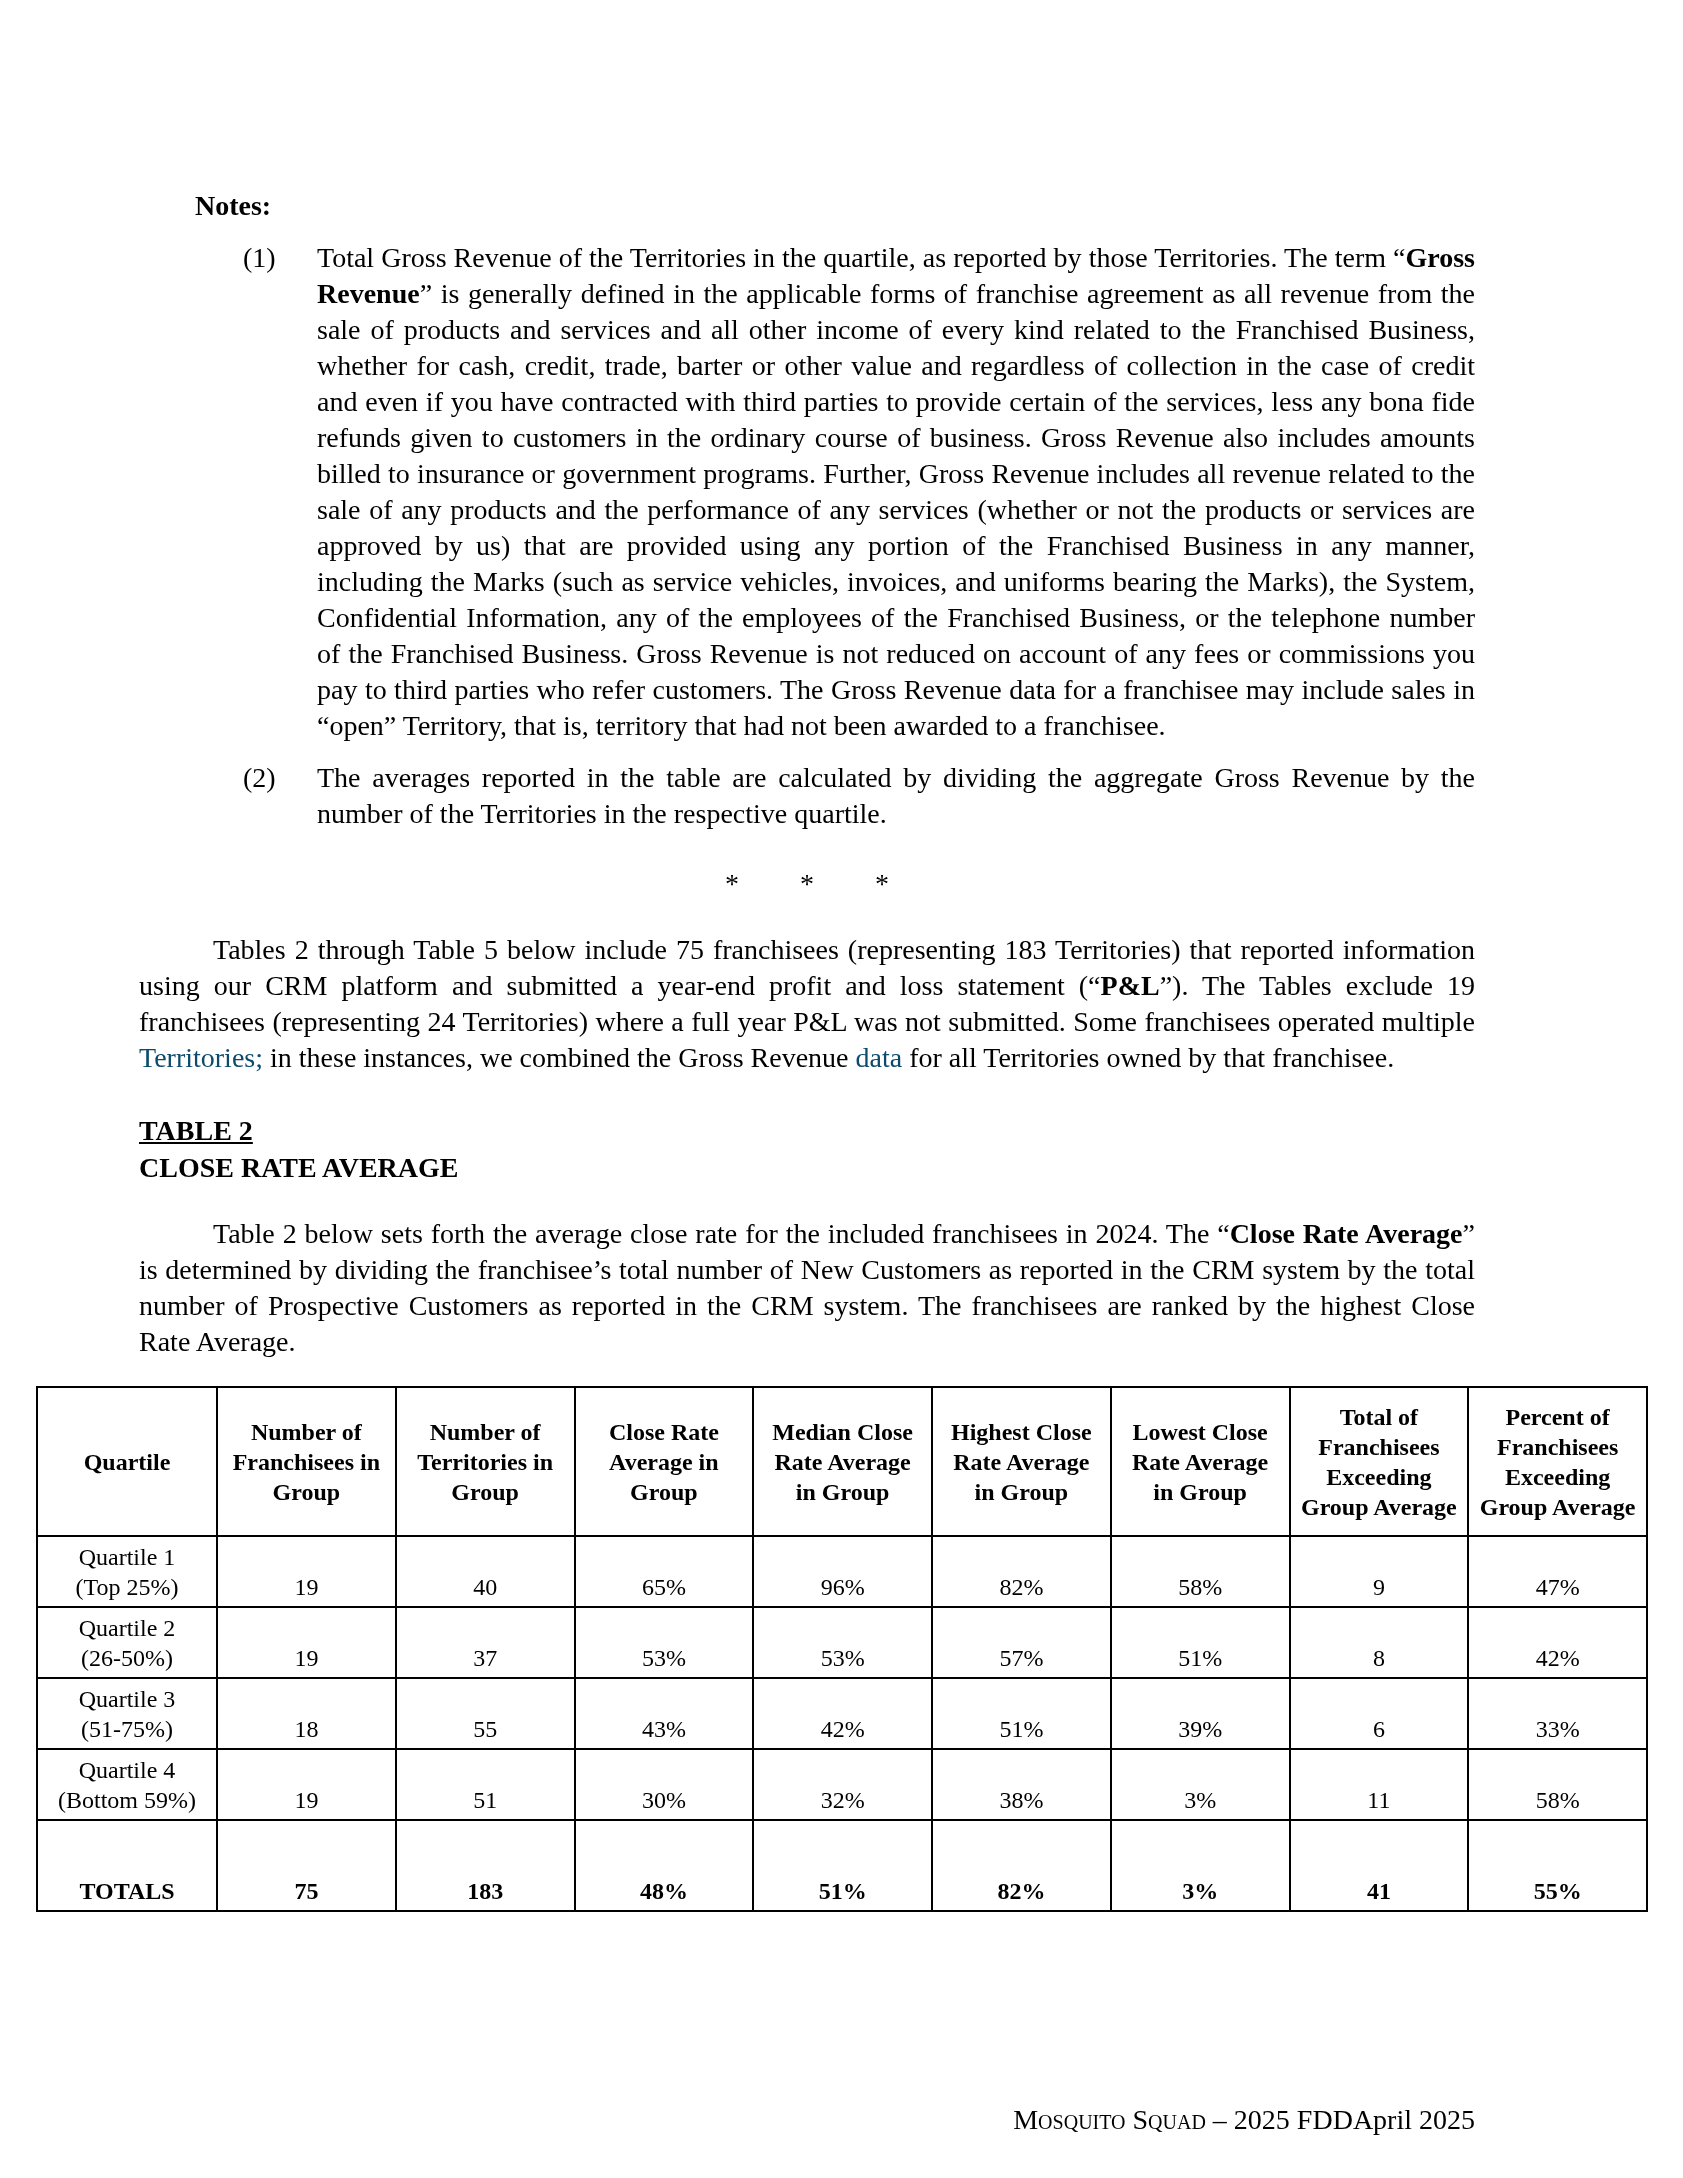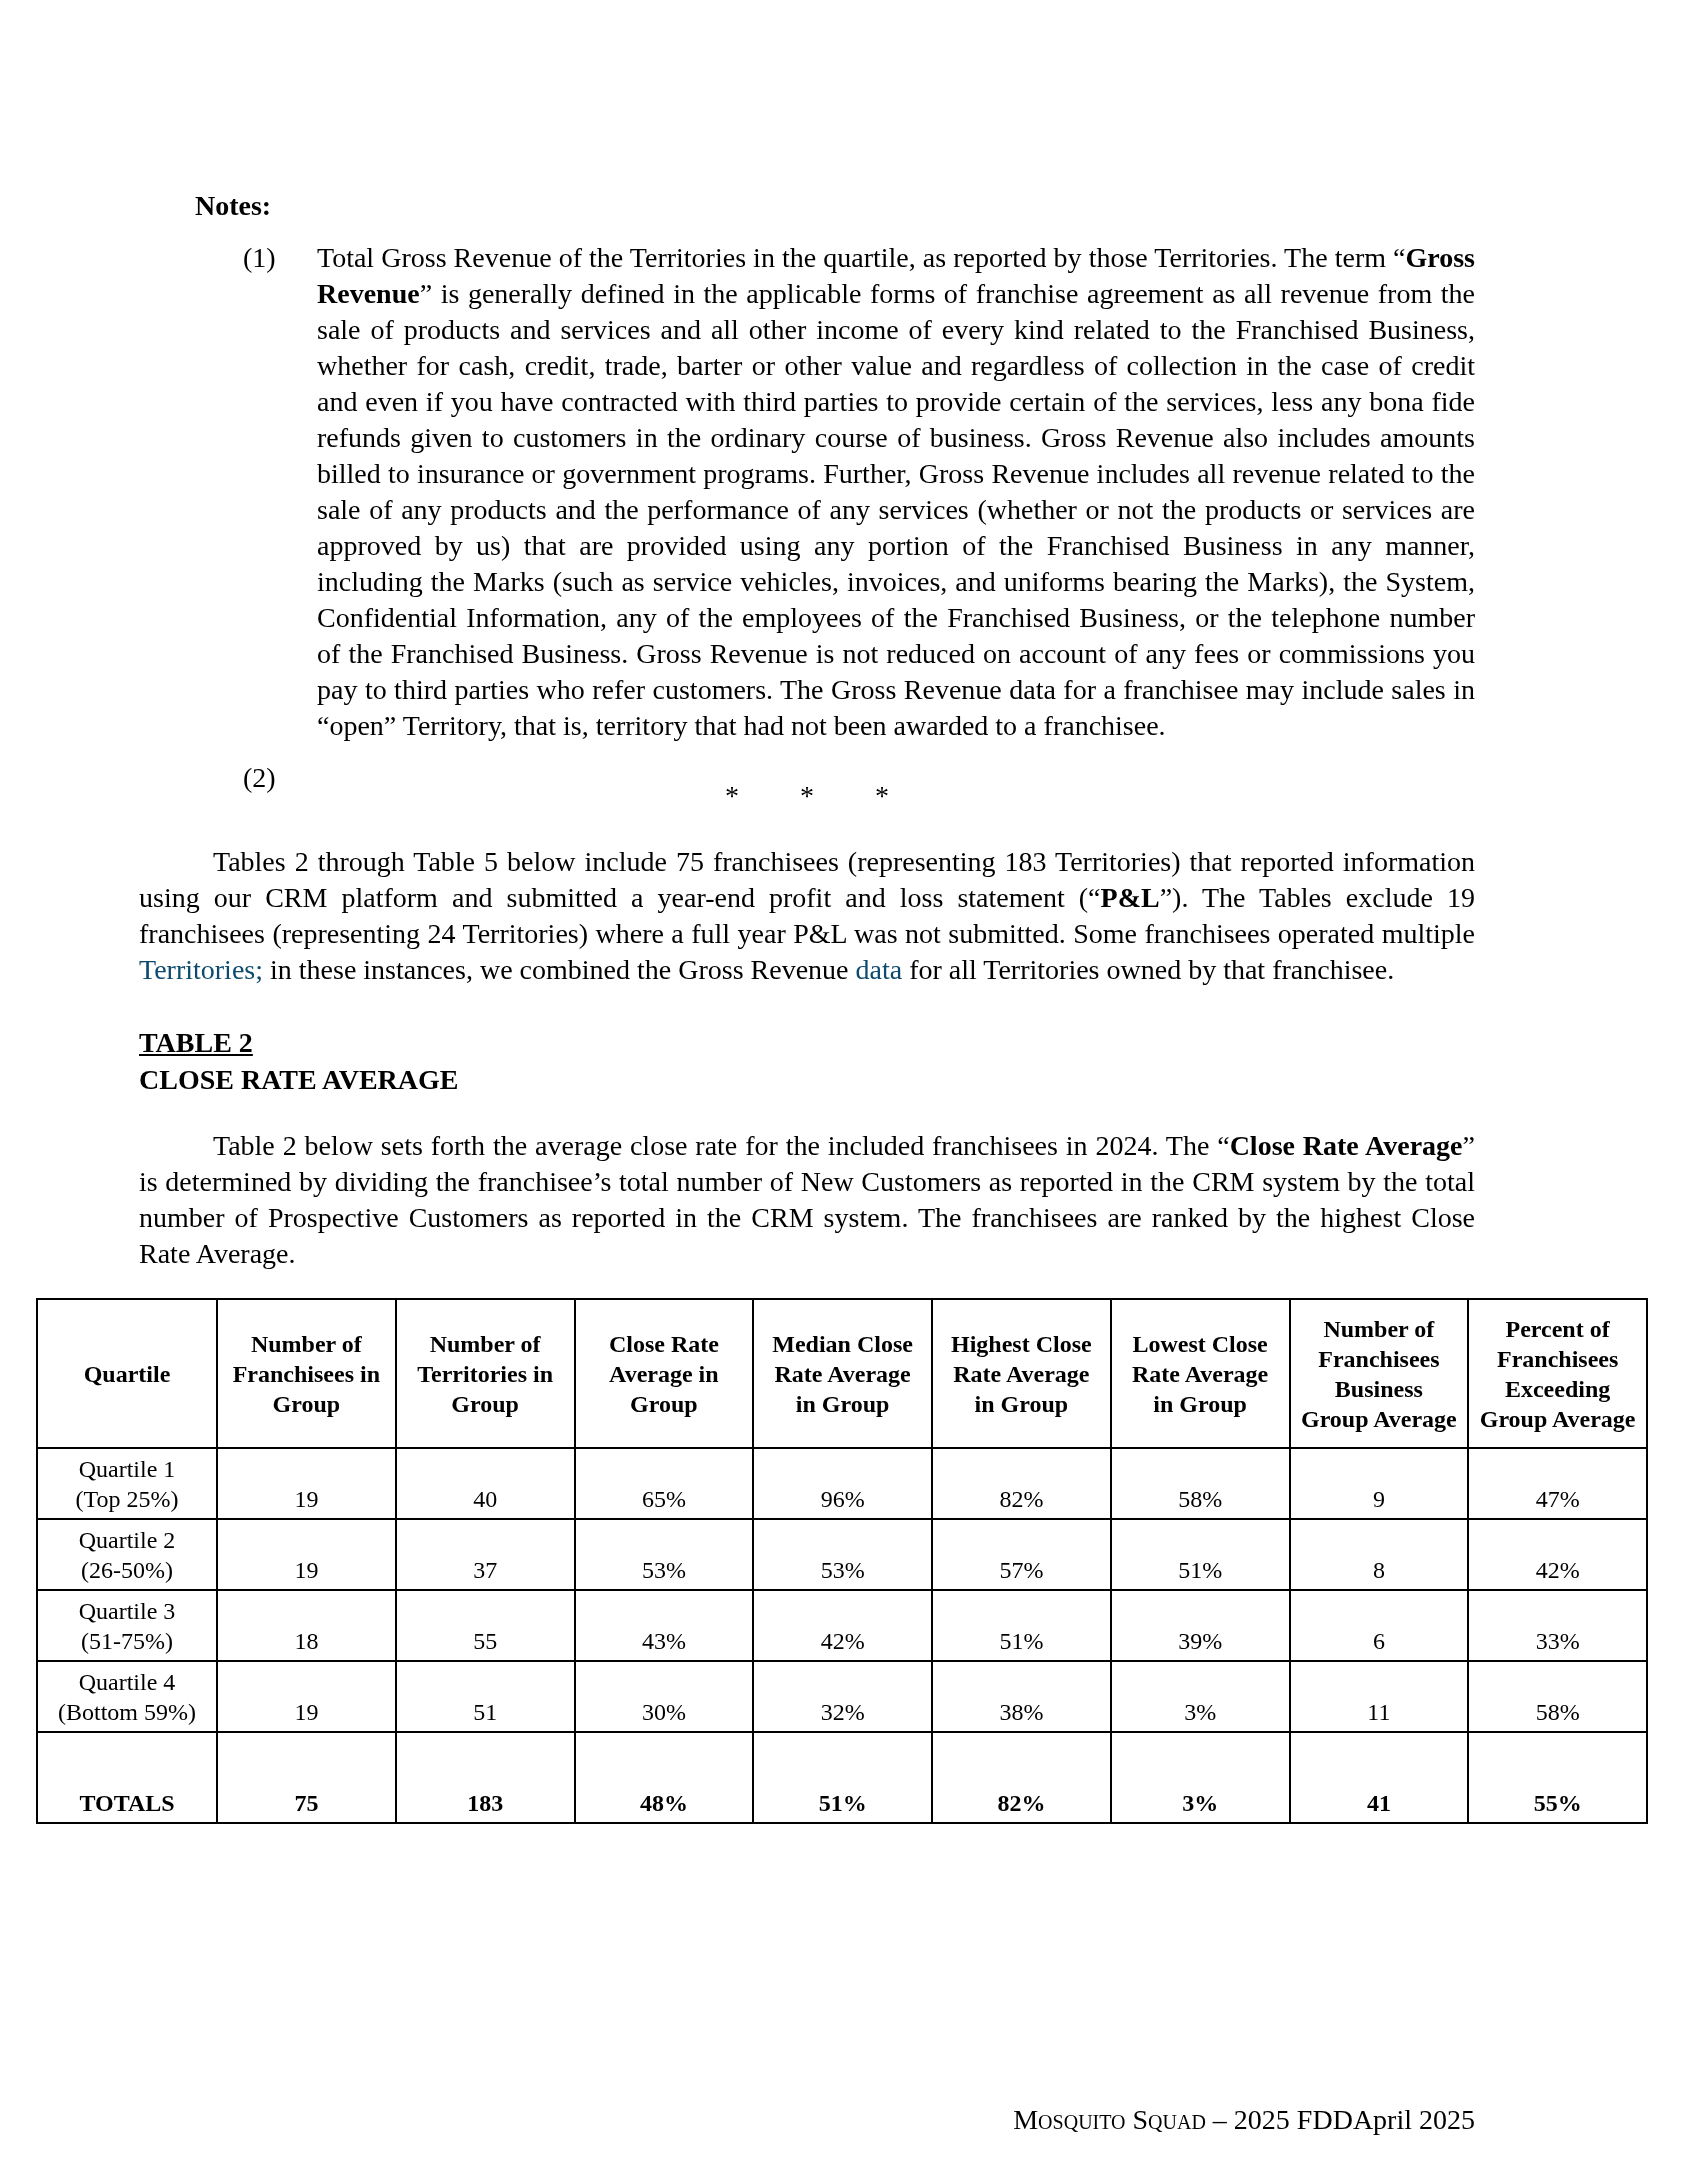--- a/index.html
+++ b/index.html
@@ -64,20 +64,21 @@
 
     <p class="notes-heading">Notes:</p>
 
     <div class="note">
       <span class="note-num">(1)</span>
       <span><span>Total Gross Revenue of the Territories in the quartile, as reported by those Territories. The term “</span><span class="b">Gross Revenue</span><span>” is generally defined in the applicable forms of franchise agreement as all revenue from the sale of products and services and all other income of every kind related to the Franchised Business, whether for cash, credit, trade, barter or other value and regardless of collection in the case of credit and even if you have contracted with third parties to provide certain of the services, less any bona fide refunds given to customers in the ordinary course of business. Gross Revenue also includes amounts billed to insurance or government programs. Further, Gross Revenue includes all revenue related to the sale of any products and the performance of any services (whether or not the products or services are approved by us) that are provided using any portion of the Franchised Business in any manner, including the Marks (such as service vehicles, invoices, and uniforms bearing the Marks), the System, Confidential Information, any of the employees of the Franchised Business, or the telephone number of the Franchised Business. Gross Revenue is not reduced on account of any fees or commissions you pay to third parties who refer customers. The Gross Revenue data for a franchisee may include sales in “open” Territory, that is, territory that had not been awarded to a franchisee.</span></span>
     </div>
 
     <div class="note">
       <span class="note-num">(2)</span>
+      <span><span>The averages reported in the table are calculated by dividing the aggregate Gross Revenue by the number of the Territories in the respective quartile.</span></span>
     </div>
 
     <div class="stars">
       <span>*</span>
       <span>*</span>
       <span>*</span>
     </div>
 
     <p class="para"><span>Tables 2 through Table 5 below include 75 franchisees (representing 183 Territories) that reported information using our CRM platform and submitted a year-end profit and loss statement (“</span><span class="b">P&amp;L</span><span>”). The Tables exclude 19 franchisees (representing 24 Territories) where a full year P&amp;L was not submitted. Some franchisees operated multiple </span><span class="g">Territories;</span><span> in these instances, we combined the Gross Revenue </span><span class="g">data</span><span> for all Territories owned by that franchisee.</span></p>
 
@@ -104,21 +105,21 @@
     </colgroup>
     <thead>
       <tr>
           <th>Quartile</th>
           <th>Number of Franchisees in Group</th>
           <th>Number of Territories in Group</th>
           <th>Close Rate Average in Group</th>
           <th>Median Close Rate Average in Group</th>
           <th>Highest Close Rate Average in Group</th>
           <th>Lowest Close Rate Average in Group</th>
-          <th>Number of Franchisees Business Group Average</th>
+          <th>Total of Franchisees Exceeding Group Average</th>
           <th>Percent of Franchisees Exceeding Group Average</th>
         </tr>
     </thead>
     <tbody>
         <tr>
           <td>Quartile 1
 (Top 25%)</td>
           <td>19</td>
           <td>40</td>
           <td>65%</td>

